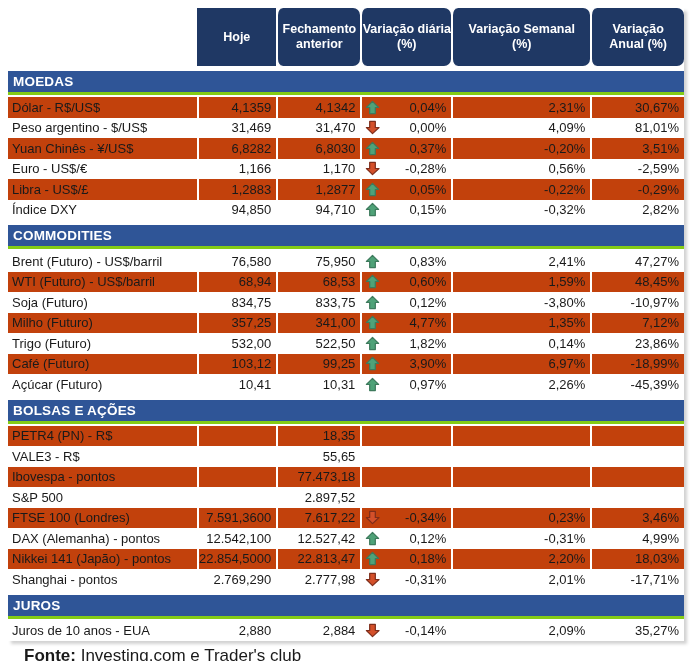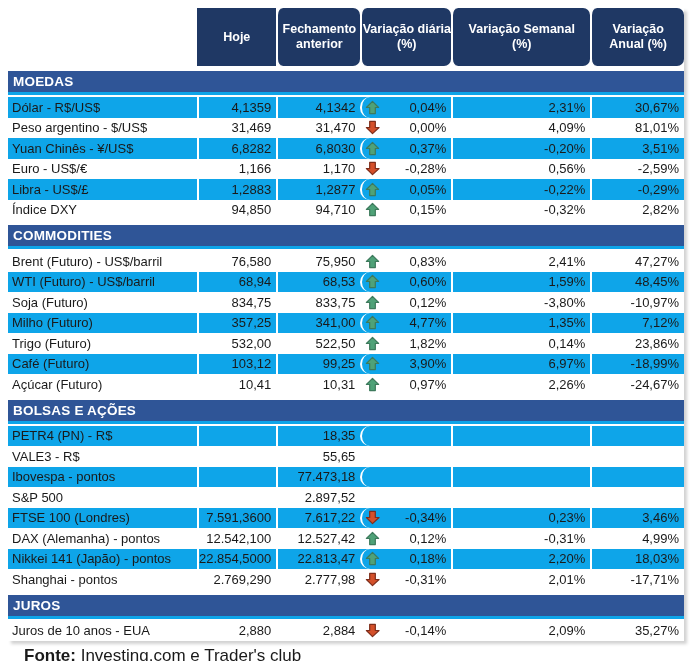--- a/index.html
+++ b/index.html
@@ -29,39 +29,39 @@
     background:#1F3864;color:#ffffff;
     font-weight:bold;font-size:12.5px;line-height:1.2;
     display:flex;align-items:center;justify-content:center;
     text-align:center;white-space:pre-line;
   }
   .hcell + .hcell{border-left:2px solid #ffffff;border-radius:7px;}
 
   
   .section-bar{
     height:21px;margin:5px 0 2px 0;
-    background:#2F5597;border-bottom:3px solid #0ea5e9;
+    background:#2F5597;border-bottom:3px solid #84cc16;
     color:#ffffff;font-weight:bold;font-size:13.5px;letter-spacing:.2px;
     display:flex;align-items:center;padding-left:5px;
     box-sizing:content-box;
   }
 
   
   .row{display:flex;height:20.5px;font-size:13px;}
   .row .cell{
     box-sizing:border-box;height:100%;
     display:flex;align-items:center;
     overflow:hidden;white-space:nowrap;
     background:transparent;
   }
   .row .cell + .cell{border-left:2px solid #ffffff;}
-  .row.shaded{background:#0ea5e9;justify-content:flex-end;}
+  .row.shaded{background:#c2410c;justify-content:flex-end;}
   .cell.label{padding-left:4px;}
   .cell.num{justify-content:flex-end;padding-right:5px;}
-  .cell.dia{justify-content:space-between;padding:0 5px 0 2px;border-radius:10px;}
+  .cell.dia{justify-content:space-between;padding:0 5px 0 2px;}
   .arr{width:16px;height:16px;display:inline-flex;align-items:center;justify-content:center;}
   .arr svg{display:block;}
 
   
   .footer{margin-top:5px;font-size:17px;margin-left:16px;}
   .footer .b{font-weight:bold;}
 </style>
 </head>
 <body>
 
@@ -268,21 +268,21 @@
           <div class="cell num w-fech">10,31</div>
           <div class="cell dia w-dia">
             <span class="arr">
               <svg width="15" height="15" viewBox="0 0 16 16">
                 <polygon points="8,1.5 14.5,8 11,8 11,14.5 5,14.5 5,8 1.5,8" fill="#4FA278" stroke="#3D7A5C" stroke-width="1.3" stroke-linejoin="round"></polygon>
               </svg>
             </span>
             <span>0,97%</span>
           </div>
           <div class="cell num w-sem">2,26%</div>
-          <div class="cell num w-anu">-24,67%</div>
+          <div class="cell num w-anu">-45,39%</div>
         </div>
         <div class="section-bar">BOLSAS E AÇÕES</div>
         <div class="row shaded">
           <div class="cell label w-label">PETR4 (PN) - R$</div>
           <div class="cell num w-hoje"></div>
           <div class="cell num w-fech">18,35</div>
           <div class="cell dia w-dia">
             <span class="arr"></span>
             <span></span>
           </div>

